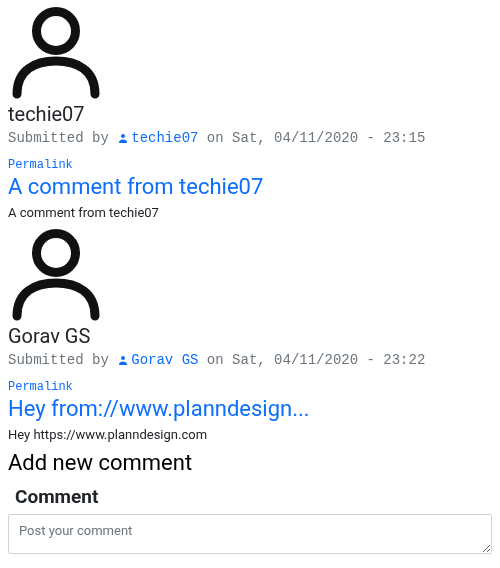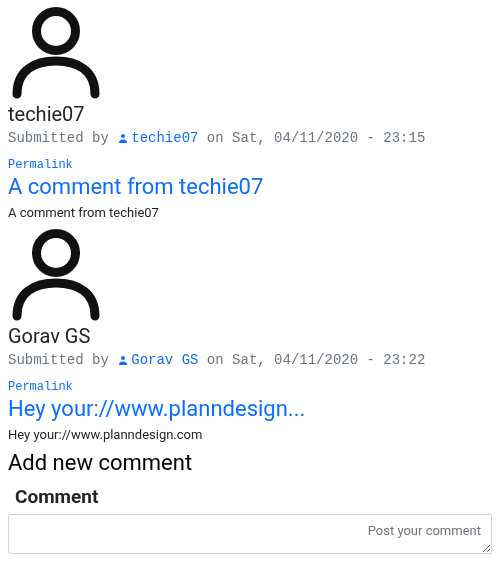--- a/index.html
+++ b/index.html
@@ -64,21 +64,20 @@
     width: 100%;
     min-height: 40px;
     height: 40px;
     border: 1px solid #ced4da;
     border-radius: 2px;
     padding: 8px 10px;
     font-family: inherit;
     font-size: 13px;
     color: #495057;
     resize: vertical;
-    text-align: right;
   }
   textarea.comment-input::placeholder { color: #6c757d; }
   .save-btn {
     margin-top: 14px;
     background: #0d6efd;
     color: #fff;
     border: none;
     border-radius: 4px;
     padding: 6px 12px;
     font-size: 14px;
@@ -129,22 +128,22 @@
     <span class="user-icon">
       <svg width="12" height="12" viewBox="0 0 24 24" fill="#0d6efd">
           <circle cx="12" cy="8" r="4"></circle>
           <path d="M4 21c0-4 4-6 8-6s8 2 8 6v1H4z"></path>
         </svg>
     </span><span class="link">Gorav GS</span>
     <span>on</span>
     <span>Sat, 04/11/2020 - 23:22</span>
   </div>
   <div class="permalink link">Permalink</div>
-  <div class="comment-title link">Hey your://www.planndesign...</div>
-  <div class="comment-body">Hey your://www.planndesign.com</div>
+  <div class="comment-title link">Hey from://www.planndesign...</div>
+  <div class="comment-body">Hey https://www.planndesign.com</div>
 </article>
 
 
 <div class="section-title">Add new comment</div>
 <div class="field-label">Comment</div>
 <textarea class="comment-input" placeholder="Post your comment" style=""></textarea>
 <div>
   <button class="save-btn">Save</button>
 </div>
 

